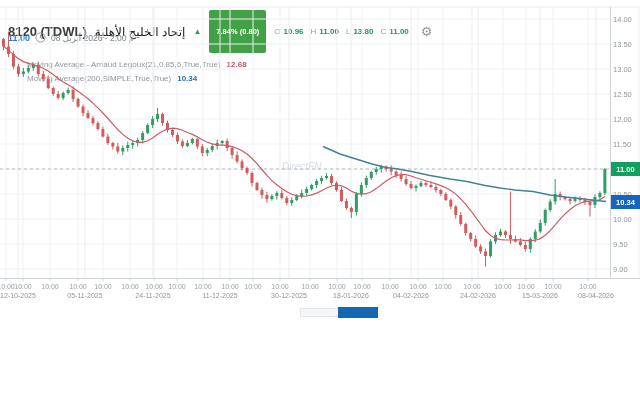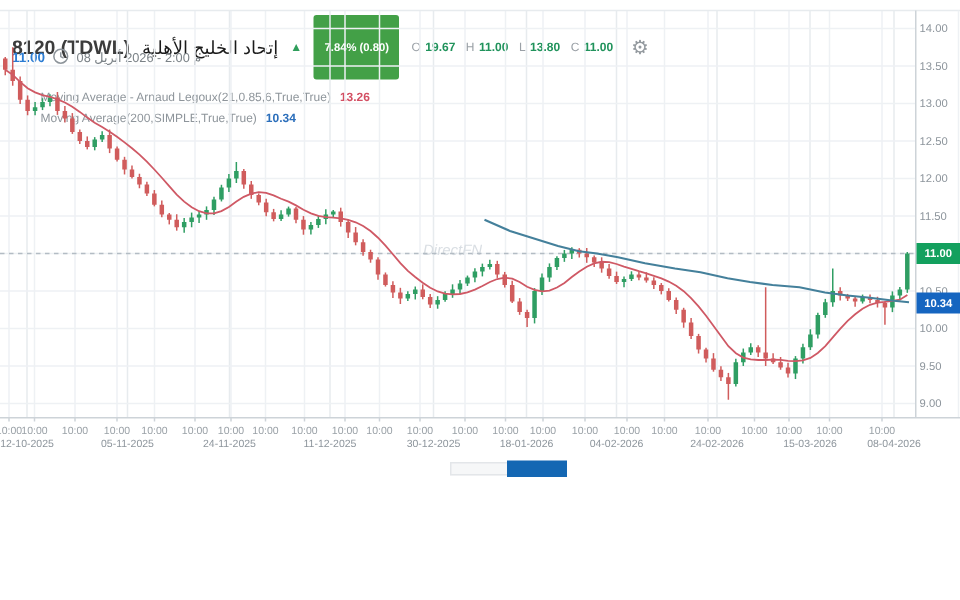--- a/index.html
+++ b/index.html
@@ -36,21 +36,21 @@
 
 <div class="app">
   <div class="header">
     <div class="row1">
       <span class="sym">8120  (TDWL)</span>
       <span class="coname">إتحاد الخليج الأهلية</span>
       <span class="tri">▲</span>
       <span class="badge">7.84% (0.80)</span>
       <span class="ohlc">
         <span class="k">O</span>
-        <span class="v">19.67</span>
+        <span class="v">10.96</span>
         <span class="k">H</span>
         <span class="v">11.00</span>
         <span class="k">L</span>
         <span class="v">13.80</span>
         <span class="k">C</span>
         <span class="v">11.00</span>
       </span>
       <span class="gear">⚙</span>
     </div>
     <div class="row2">
@@ -58,21 +58,21 @@
       <span class="clock">
         <svg width="11" height="11" viewBox="0 0 11 11">
           <circle cx="5.5" cy="5.5" r="4.6" fill="none" stroke="#8e959b" stroke-width="1"></circle>
           <path d="M5.5 2.8 V5.7 L7.4 6.8" fill="none" stroke="#8e959b" stroke-width="1"></path>
         </svg>
       </span>
       <span class="dt">08 م 2:00 - 2026 أبريل</span>
     </div>
     <div class="ind" style="top:60px;">
       <span class="ind-label">Moving Average - Arnaud Legoux(21,0.85,6,True,True)</span>
-      <span class="ind-val v-alma">13.26</span>
+      <span class="ind-val v-alma">12.68</span>
     </div>
     <div class="ind" style="top:74px;">
       <span class="ind-label">Moving Average(200,SIMPLE,True,True)</span>
       <span class="ind-val v-sma">10.34</span>
     </div>
   </div>
 
   <svg id="chart" width="640" height="330">
       <line x1="6" y1="7" x2="6" y2="278" stroke="#eef1f4" stroke-width="1"></line>
       <line x1="23" y1="7" x2="23" y2="278" stroke="#eef1f4" stroke-width="1"></line>

